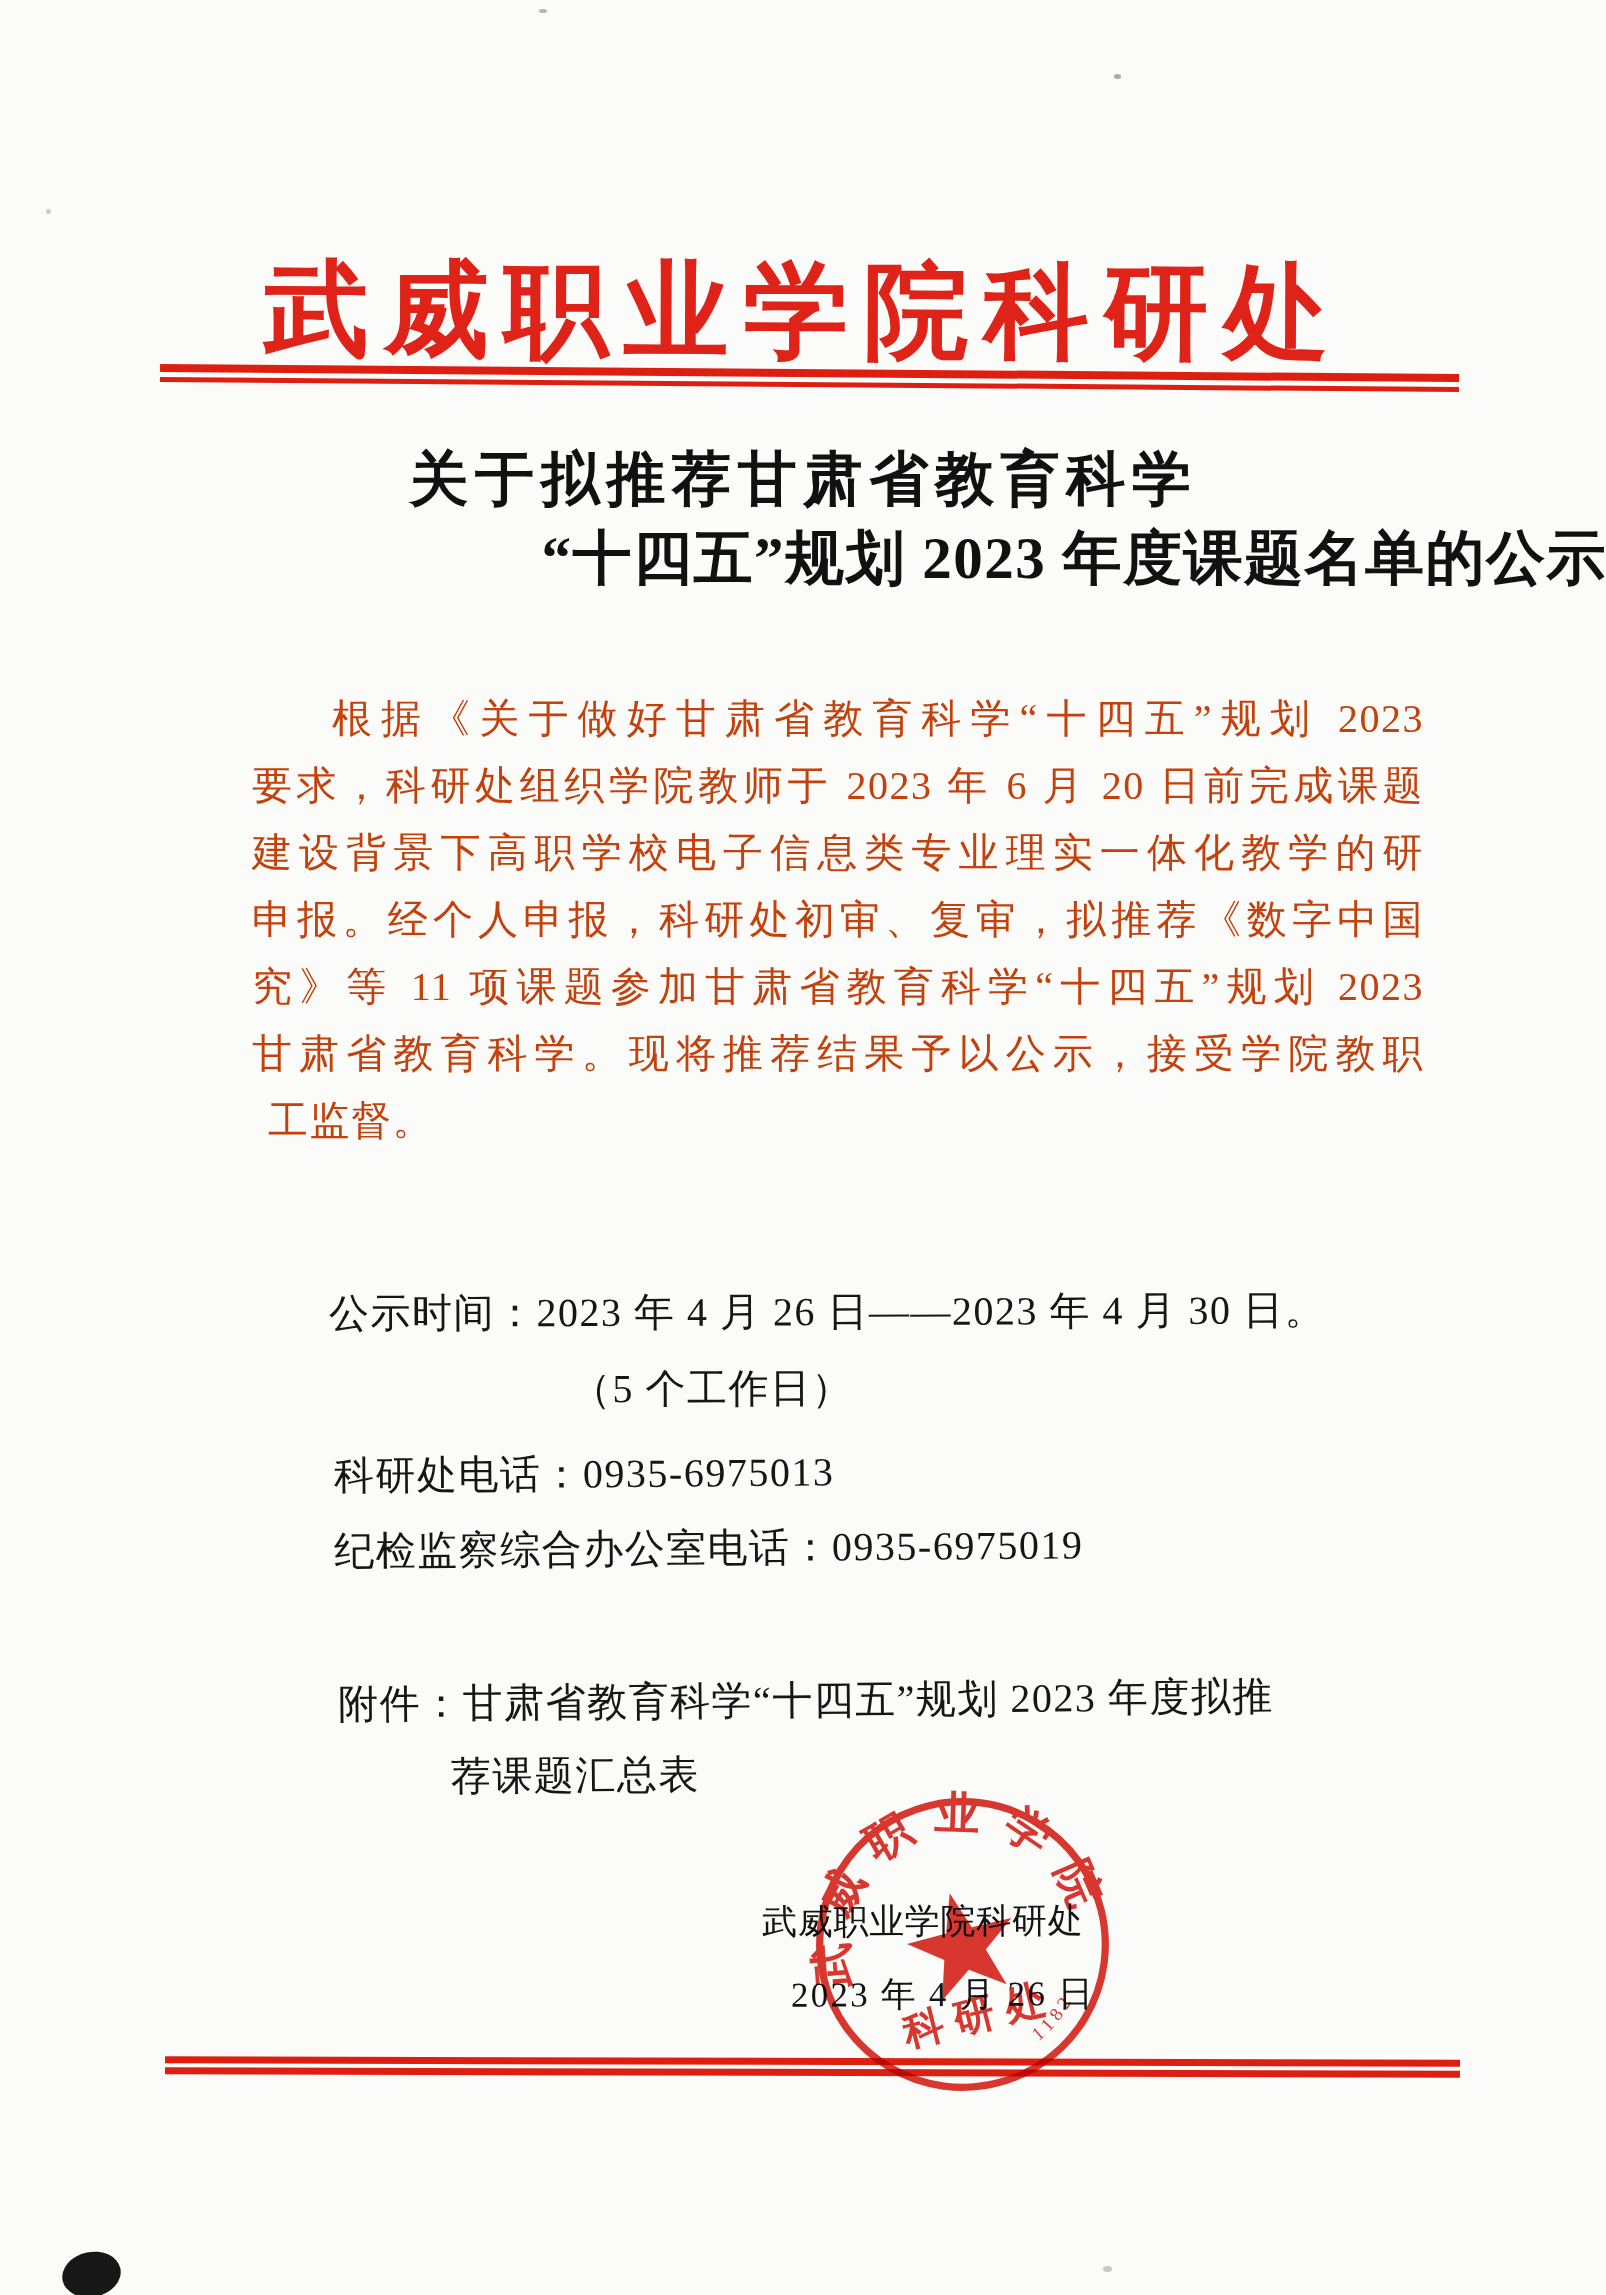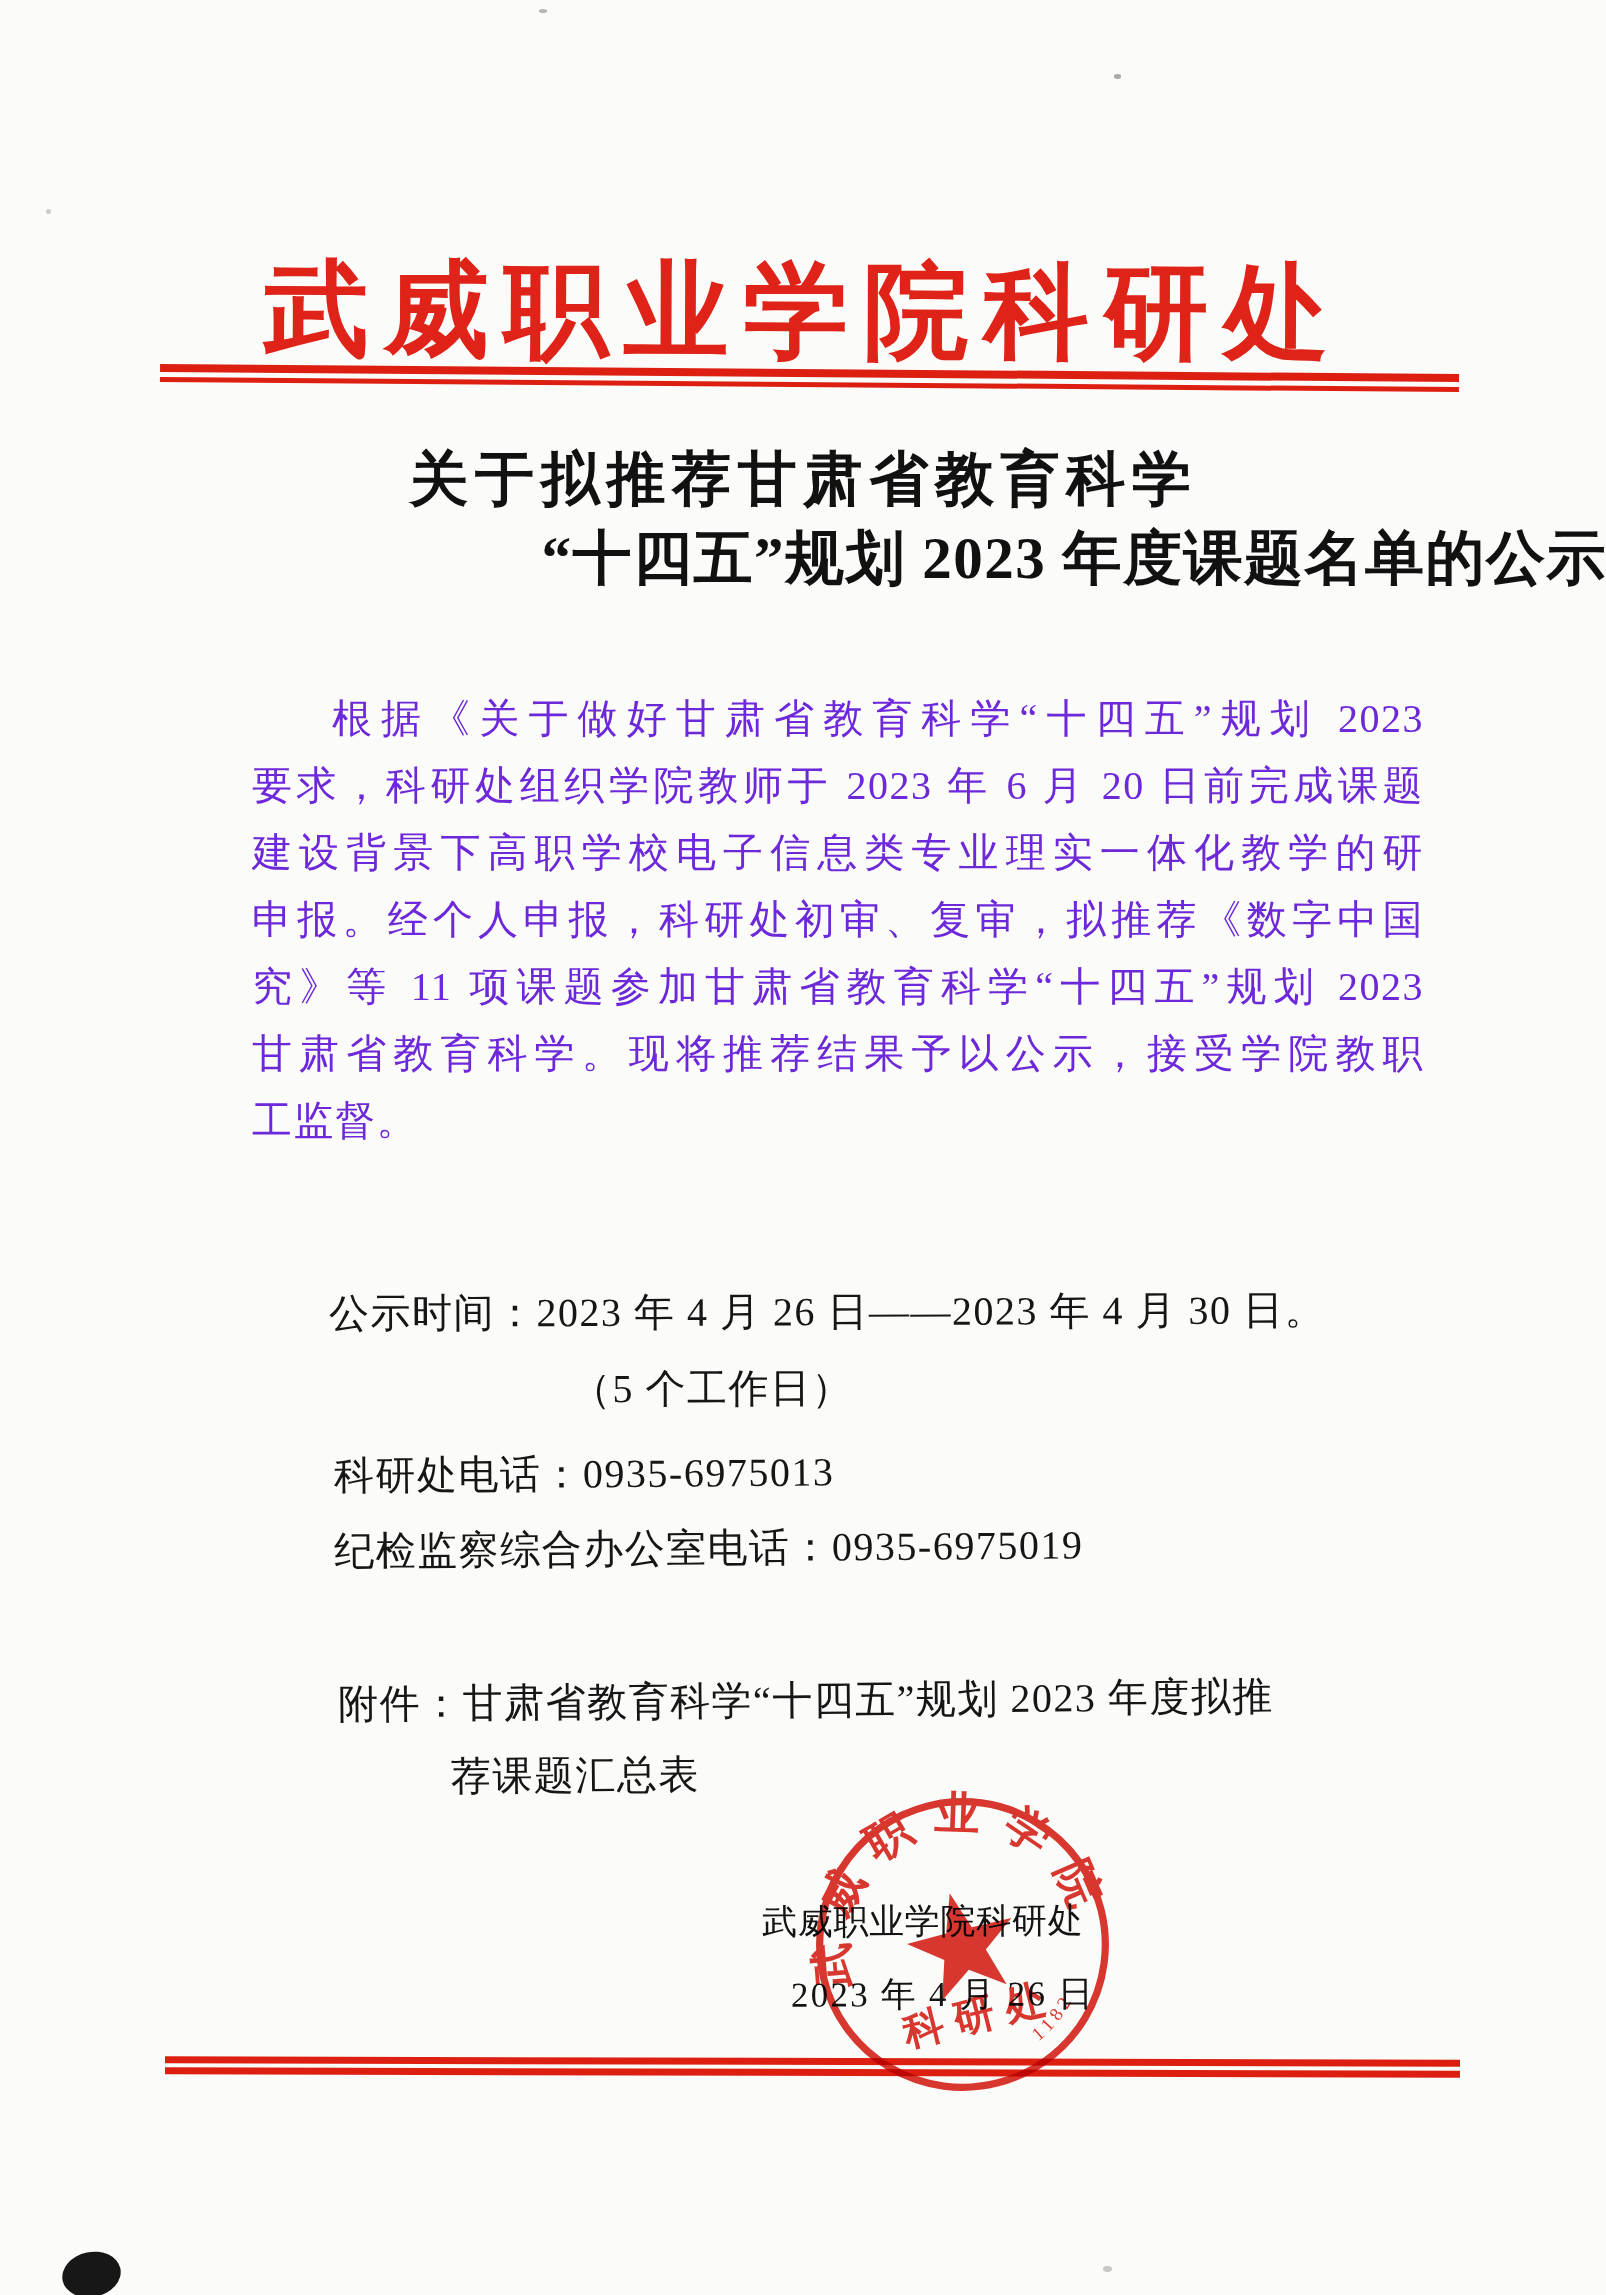--- a/index.html
+++ b/index.html
@@ -33,30 +33,30 @@
     font-size:59px;font-weight:bold;
     white-space:nowrap;color:#111;
   }
   .doc-title.l1{top:440px;letter-spacing:6.7px;}
   .doc-title.l2{top:519px;letter-spacing:1.5px;text-align:right;}
   
   .body-block{
     position:absolute;top:685px;left:252px;width:1172px;
     font-size:40px;line-height:67px;
     letter-spacing:1.5px;
-    color:#6d28d9;
+    color:#c2410c;
   }
   .body-line{
     text-align:justify;
     text-align-last:justify;
     text-justify:inter-character;
     height:67px;overflow:hidden;
   }
   .body-line.first{text-indent:80px;}
-  .body-line.last{text-align:right;text-align-last:left;}
+  .body-line.last{text-align:right;text-align-last:left;margin-left:16px;}
   .free-line{
     position:absolute;left:252px;width:1188px;
     font-size:40px;line-height:67px;
     letter-spacing:1.5px;color:#161616;
     white-space:nowrap;
   }
   .notice-time{top:1278px;padding-left:77px;transform:rotate(-0.2deg);}
   .working-days{top:1354px;padding-left:319px;transform:rotate(-0.2deg);}
   .phone-1{top:1438px;padding-left:82px;transform:rotate(-0.45deg);}
   .phone-2{top:1513px;padding-left:82px;transform:rotate(-0.5deg);}

